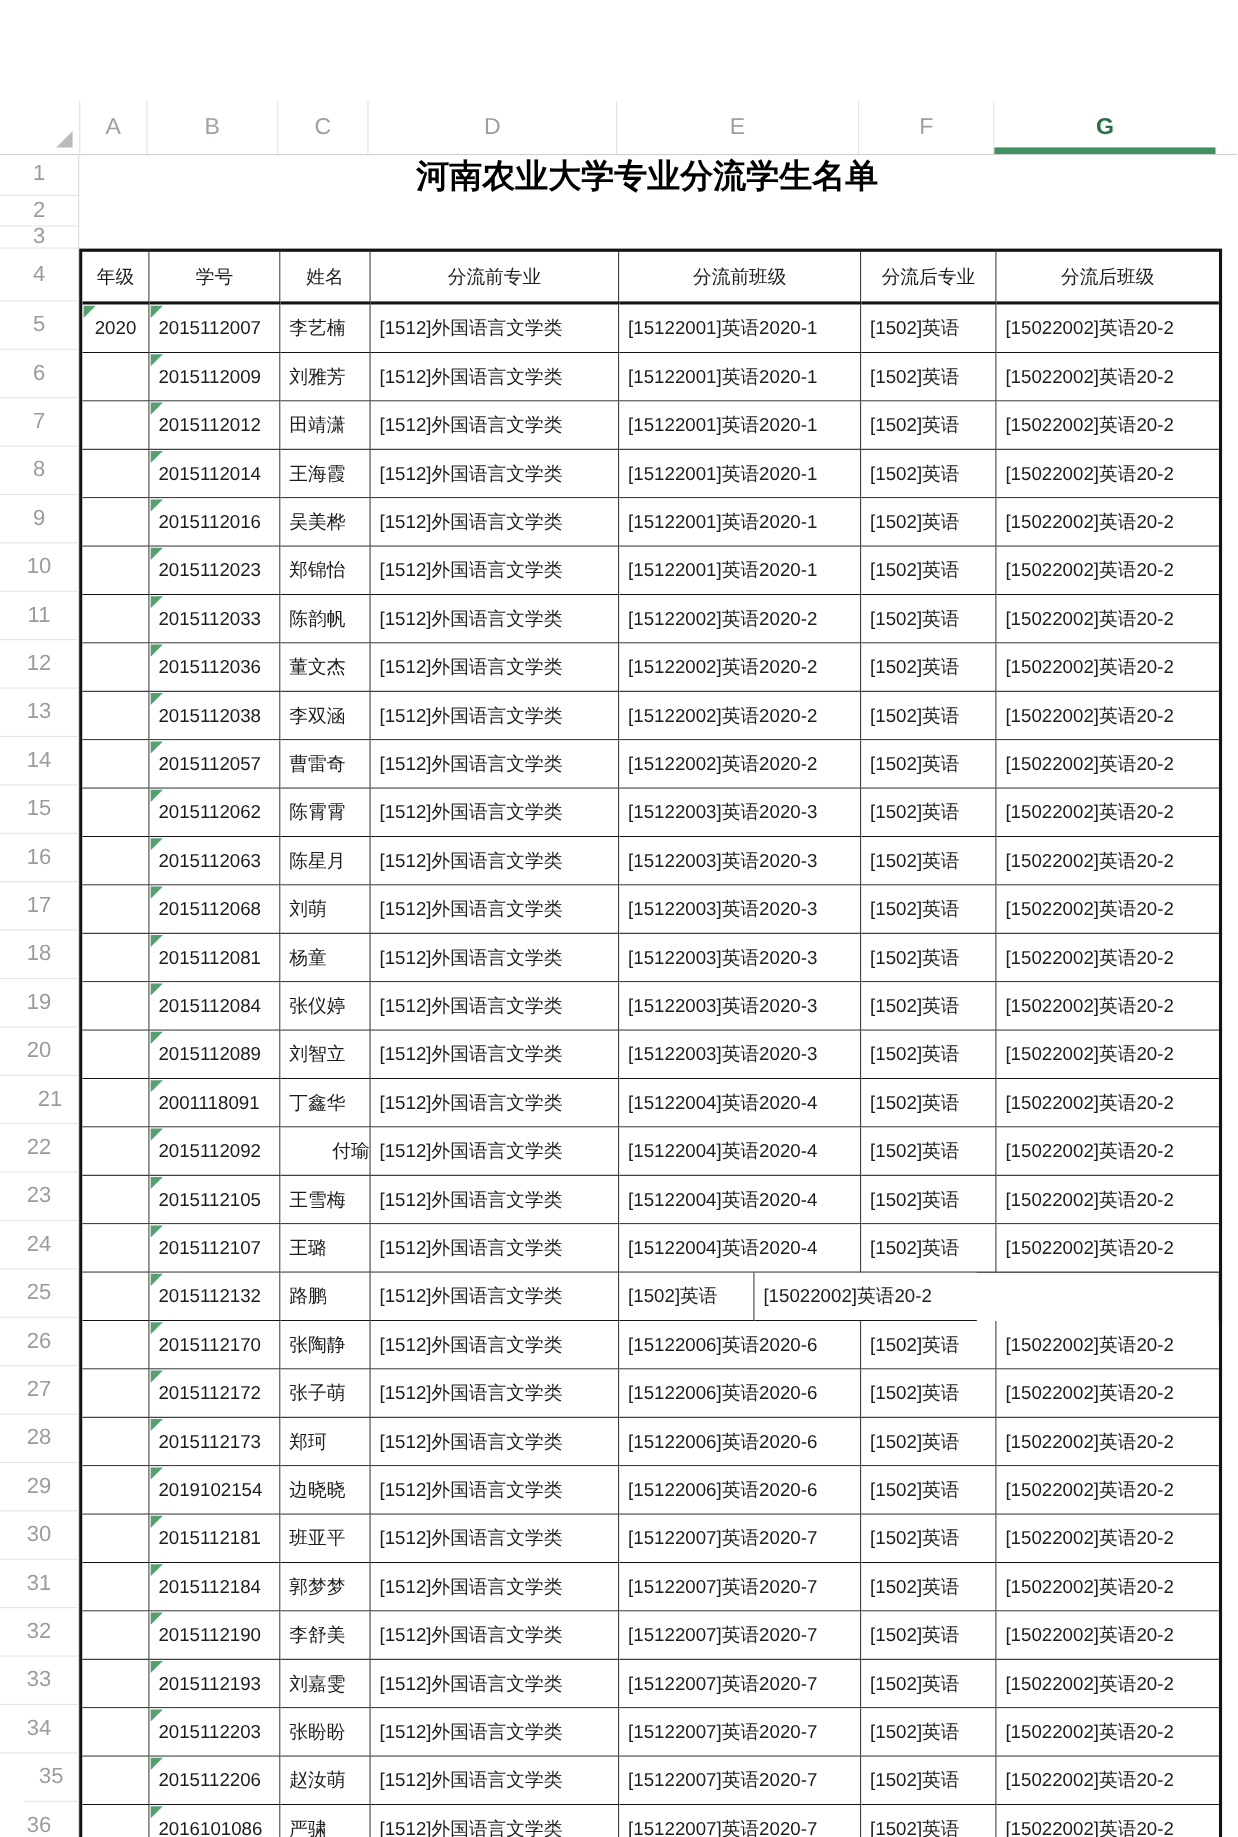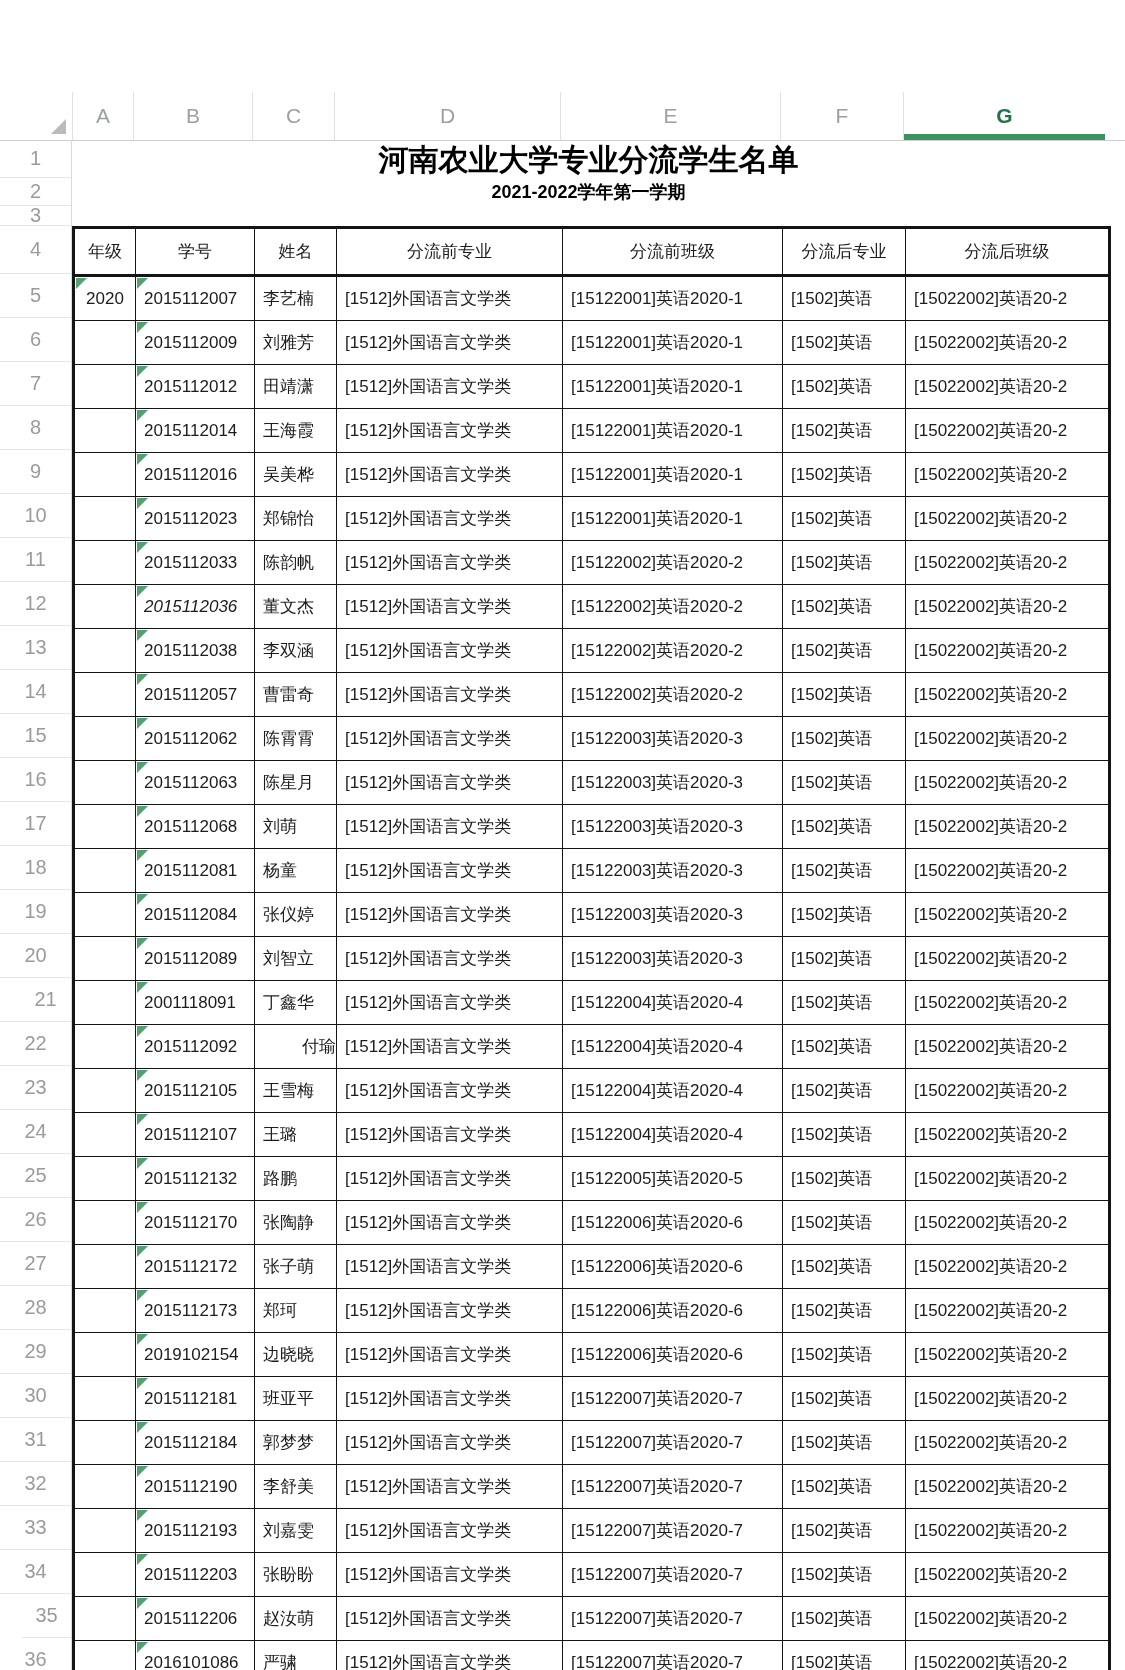--- a/index.html
+++ b/index.html
@@ -97,21 +97,20 @@
         <div class="rownum" style="height: 44px;">29</div>
         <div class="rownum" style="height: 44px;">30</div>
         <div class="rownum" style="height: 44px;">31</div>
         <div class="rownum" style="height: 44px;">32</div>
         <div class="rownum" style="height: 44px;">33</div>
         <div class="rownum" style="height: 44px;">34</div>
         <div class="rownum" style="height: 44px; margin-left: 22px;">35</div>
         <div class="rownum" style="height: 44px;">36</div>
       </div>
     <div id="title">河南农业大学专业分流学生名单</div>
-    <div id="subtitle">2021-2022学年第一学期</div>
     <div id="table">
         <div class="trow thead">
           <div class="tcell" style="width: 61px;">年级</div>
           <div class="tcell" style="width: 119px;">学号</div>
           <div class="tcell" style="width: 82px;">姓名</div>
           <div class="tcell" style="width: 226px;">分流前专业</div>
           <div class="tcell" style="width: 220px;">分流前班级</div>
           <div class="tcell" style="width: 123px;">分流后专业</div>
           <div class="tcell" style="width: 202px;">分流后班级</div>
         </div>
@@ -267,21 +266,21 @@
           </div>
           <div class="tcell c5" style="width: 123px;">
             <span>[1502]英语</span>
           </div>
           <div class="tcell c6" style="width: 202px;">
             <span>[15022002]英语20-2</span>
           </div>
         </div>
         <div class="trow">
           <div class="tcell c0" style="width: 61px;"></div>
-          <div class="tcell c1" style="width: 119px; font-style: italic;">
+          <div class="tcell c1" style="width: 119px;">
             <i class="tri-ind"></i>
             <span>2015112036</span>
           </div>
           <div class="tcell c2" style="width: 82px;">
             <span>董文杰</span>
           </div>
           <div class="tcell c3" style="width: 226px;">
             <span>[1512]外国语言文学类</span>
           </div>
           <div class="tcell c4" style="width: 220px;">
@@ -562,23 +561,20 @@
           <div class="tcell c0" style="width: 61px;"></div>
           <div class="tcell c1" style="width: 119px;">
             <i class="tri-ind"></i>
             <span>2015112132</span>
           </div>
           <div class="tcell c2" style="width: 82px;">
             <span>路鹏</span>
           </div>
           <div class="tcell c3" style="width: 226px;">
             <span>[1512]外国语言文学类</span>
-          </div>
-          <div class="tcell c4" style="width: 220px;">
-            <span>[15122005]英语2020-5</span>
           </div>
           <div class="tcell c5" style="width: 123px;">
             <span>[1502]英语</span>
           </div>
           <div class="tcell c6" style="width: 202px;">
             <span>[15022002]英语20-2</span>
           </div>
         </div>
         <div class="trow">
           <div class="tcell c0" style="width: 61px;"></div>

